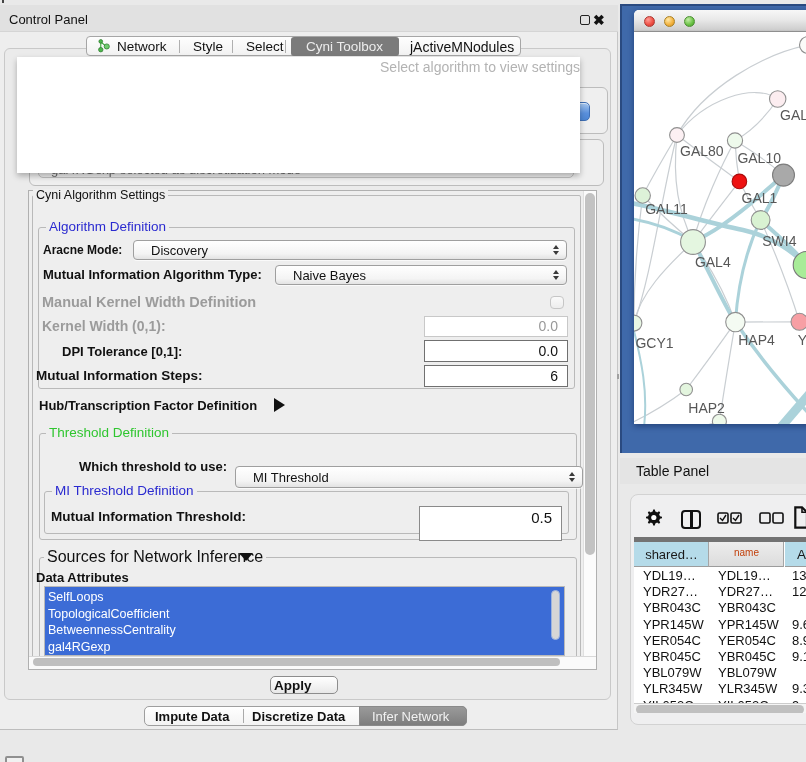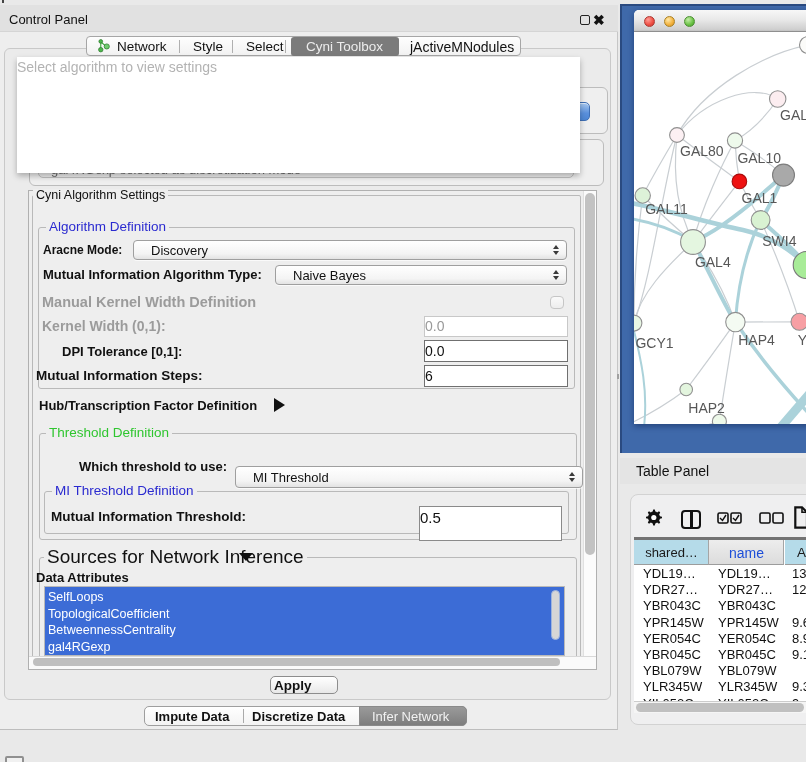--- a/index.html
+++ b/index.html
@@ -11,21 +11,21 @@
 .bold { font-weight:bold; }
 .gray { color:#9b9b9b; }
 .group { position:absolute; border:1px solid #b9b9b9; border-radius:3px; }
 .gtitle { position:absolute; font-size:12.5px; background:#eeeeee; padding:0 3px; white-space:nowrap; line-height:13px; }
 .combo { position:absolute; border:1px solid #9f9f9f; border-radius:4px;
   background:linear-gradient(#ffffff, #f4f4f4 70%, #e3e3e3); box-shadow:0 1px 0 rgba(255,255,255,.7); }
 .combo .ct { position:absolute; left:17px; top:50%; transform:translateY(-50%); font-size:13px; color:#111; white-space:nowrap; }
 .combo .arr { position:absolute; right:6px; top:50%; width:7px; height:10px; transform:translateY(-50%); }
 .combo .arr .up { position:absolute; left:0; top:0; width:0;height:0;border-left:3.5px solid transparent;border-right:3.5px solid transparent;border-bottom:4px solid #3a3a3a;}
 .combo .arr .dn { position:absolute; left:0; bottom:0; width:0;height:0;border-left:3.5px solid transparent;border-right:3.5px solid transparent;border-top:4px solid #3a3a3a;}
-.field { position:absolute; background:#fff; text-align:left; font-size:14px; color:#111; }
+.field { position:absolute; background:#fff; text-align:right; font-size:14px; color:#111; }
 </style>
 </head>
 <body>
 <div id="page">
 
 <div class="abs" style="left:0;top:5px;width:618px;height:725px;background:#eeeeee;border-right:1px solid #c6c6c6;border-bottom:1px solid #bdbdbd;"></div>
 <div class="abs" style="left:2px;top:0;width:2px;height:3px;background:#444;"></div>
 <div class="abs" style="left:0;top:5px;width:618px;height:27px;background:#e1e1e1;border-bottom:1px solid #d5d5d5;"></div>
 <div class="lbl" style="left:9px;top:12px;font-size:13px;">Control Panel</div>
 <div class="abs" style="left:580px;top:15px;width:10px;height:10px;border:1.5px solid #222;border-radius:2px;"></div>
@@ -104,21 +104,21 @@
         <span class="up"></span>
         <span class="dn"></span>
       </span>
     </div>
 <div class="group" style="left:44px;top:491px;width:525px;height:43px;"></div>
 <div class="gtitle" style="left:52px;top:484px;color:#2a2ad0;font-size:13.5px;">MI Threshold Definition</div>
 <div class="lbl bold" style="left:51px;top:509px;font-size:13.5px;">Mutual Information Threshold:</div>
 <div class="field" style="left:419px;top:506px;width:143px;height:35px;border:1px solid #8a8a8a;line-height:21px;padding-right:9px;font-size:15px;">0.5</div>
 
 <div class="group" style="left:39px;top:557px;width:538px;height:110px;"></div>
-<div class="gtitle" style="left:44px;top:550px;color:#111;font-size:19px;">Sources for Network Inference</div>
+<div class="gtitle" style="left:44px;top:550px;color:#111;font-size:16px;">Sources for Network Inference</div>
 <div class="abs" style="left:239px;top:553px;width:0;height:0;border-left:7px solid transparent;border-right:7px solid transparent;border-top:8px solid #111;"></div>
 <div class="lbl bold" style="left:36px;top:570px;font-size:13px;">Data Attributes</div>
 <div class="abs" style="left:44px;top:586px;width:521px;height:70px;background:#fff;border:1px solid #b9b9b9;overflow:hidden;">
   <div style="position:absolute;left:0;top:0;width:520px;height:69px;background:#3c6cd6;"></div>
   <div style="position:absolute;left:3px;top:2px;font-size:12.5px;color:#fff;line-height:16.5px;">SelfLoops<br>TopologicalCoefficient<br>BetweennessCentrality<br>gal4RGexp</div>
   <div style="position:absolute;left:506px;top:3px;width:9px;height:50px;background:#d6d6d6;border:1px solid #9db4de;border-radius:5px;"></div>
 </div>
 
 <div class="abs" style="left:29px;top:656px;width:567px;height:13px;background:#fafafa;border-top:1px solid #d8d8d8;"></div>
 <div class="abs" style="left:33px;top:658px;width:527px;height:8px;background:#bfbfbf;border-radius:4px;"></div>
@@ -127,21 +127,21 @@
 <div class="lbl" style="left:274px;top:678px;font-size:13.5px;font-weight:bold;">Apply</div>
 
 <div class="abs" style="left:144px;top:706px;width:323px;height:20px;border:1px solid #9e9e9e;border-radius:5px;background:linear-gradient(#ffffff,#f3f3f3);"></div>
 <div class="abs" style="left:243px;top:709px;width:1px;height:14px;background:#aaaaaa;"></div>
 <div class="abs" style="left:359px;top:706px;width:108px;height:20px;background:linear-gradient(#9a9a9a,#7e7e7e);border-radius:0 5px 5px 0;border:1px solid #8a8a8a;"></div>
 <div class="lbl bold" style="left:155px;top:709px;font-size:13px;">Impute Data</div>
 <div class="lbl bold" style="left:252px;top:709px;font-size:13px;">Discretize Data</div>
 <div class="lbl" style="left:372px;top:709px;font-size:13px;font-weight:500;color:#f2f2f2;">Infer Network</div>
 
 <div class="abs" style="left:17px;top:57px;width:563px;height:116px;background:#fff;box-shadow:0 3px 6px rgba(0,0,0,.28);">
-  <div style="position:absolute;left:0;top:2px;width:100%;text-align:left;font-size:14px;color:#b3b3b3;">Select algorithm to view settings</div>
+  <div style="position:absolute;left:0;top:2px;width:100%;text-align:right;font-size:14px;color:#b3b3b3;">Select algorithm to view settings</div>
 </div>
 
 <div class="abs" style="left:5px;top:756px;width:19px;height:10px;border:2px solid #909090;border-radius:2px;background:#f1f1f1;"></div>
 <div class="abs" style="left:617px;top:374px;width:2px;height:5px;background:#a0a0a0;"></div>
 
 <div class="abs" style="left:620px;top:4px;width:186px;height:449px;background:#3f69aa;border-top:2px solid #2a4a80;border-left:2px solid #2a4a80;"></div>
 <div class="abs" style="left:634px;top:10px;width:176px;height:414px;border-radius:5px 0 0 0;box-shadow:0 2px 6px rgba(0,20,60,.45);background:#fff;">
   <div style="position:absolute;left:0;top:0;width:176px;height:22px;border-radius:5px 0 0 0;background:linear-gradient(#f7f7f7,#e9e9e9 45%,#cfcfcf 92%,#c2c2c2);border-bottom:1px solid #8f8f8f;"></div>
   <div style="position:absolute;left:9.5px;top:5.5px;width:11px;height:11px;border-radius:50%;background:radial-gradient(circle at 35% 30%, #ff9d96, #ee4d42 60%, #c0392f);border:0.5px solid #ad3832;"></div>
   <div style="position:absolute;left:29.5px;top:5.5px;width:11px;height:11px;border-radius:50%;background:radial-gradient(circle at 35% 30%, #ffe9a8, #f2b03c 60%, #d29027);border:0.5px solid #ab8122;"></div>
@@ -236,26 +236,26 @@
 </svg>
 <svg class="abs" style="left:759px;top:512px;" width="26" height="12" viewBox="0 0 26 12">
   <rect x="1" y="1" width="10" height="10" rx="1.5" fill="none" stroke="#111" stroke-width="1.6"></rect>
   <rect x="14" y="1" width="10" height="10" rx="1.5" fill="none" stroke="#111" stroke-width="1.6"></rect>
 </svg>
 <svg class="abs" style="left:794px;top:506px;" width="14" height="23" viewBox="0 0 14 23">
   <path d="M1.3,1.3 L8,1.3 L13,6.3 L13,21.7 L1.3,21.7 Z" fill="none" stroke="#111" stroke-width="2.2"></path>
   <path d="M8,1.3 L8,6.3 L13,6.3" fill="none" stroke="#111" stroke-width="1.6"></path>
 </svg>
 
-<div class="abs" style="left:634px;top:537px;width:172px;height:176px;background:#fff;border-top:3px solid #737373;overflow:hidden;">
+<div class="abs" style="left:634px;top:537px;width:172px;height:176px;background:#fff;border-top:5px solid #737373;overflow:hidden;">
   <div style="position:absolute;left:0;top:0;width:75px;height:25px;background:#b5dbe9;border-right:1px solid #a5a5a5;border-bottom:1px solid #9c9c9c;"></div>
   <div style="position:absolute;left:75px;top:0;width:75px;height:25px;background:linear-gradient(#ededed,#dcdcdc);border-right:1px solid #a5a5a5;border-bottom:1px solid #9c9c9c;"></div>
   <div style="position:absolute;left:151px;top:0;width:21px;height:25px;background:#b5dbe9;border-bottom:1px solid #9c9c9c;"></div>
   <div style="position:absolute;left:0;top:5px;width:75px;text-align:center;font-size:13px;color:#1a1a1a;">shared…</div>
-  <div style="position:absolute;left:75px;top:5px;width:75px;text-align:center;font-size:14px;color:#1d4ed8;">name</div>
+  <div style="position:absolute;left:75px;top:5px;width:75px;text-align:center;font-size:10px;color:#c2410c;">name</div>
   <div style="position:absolute;left:163px;top:5px;font-size:13.5px;color:#1a1a1a;">Av</div>
   <div style="position:absolute;left:9px;top:26px;font-size:13px;color:#111;line-height:16.2px;white-space:pre;">YDL19…
 YDR27…
 YBR043C
 YPR145W
 YER054C
 YBR045C
 YBL079W
 YLR345W
 YIL052C</div>

